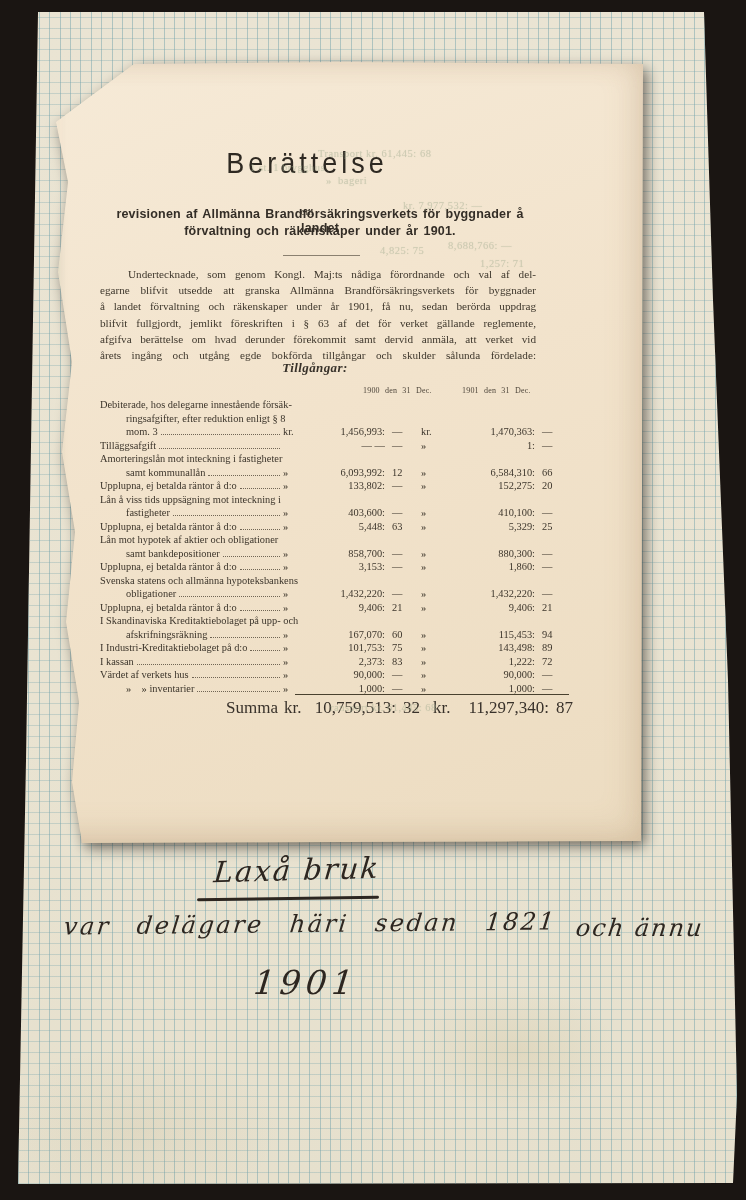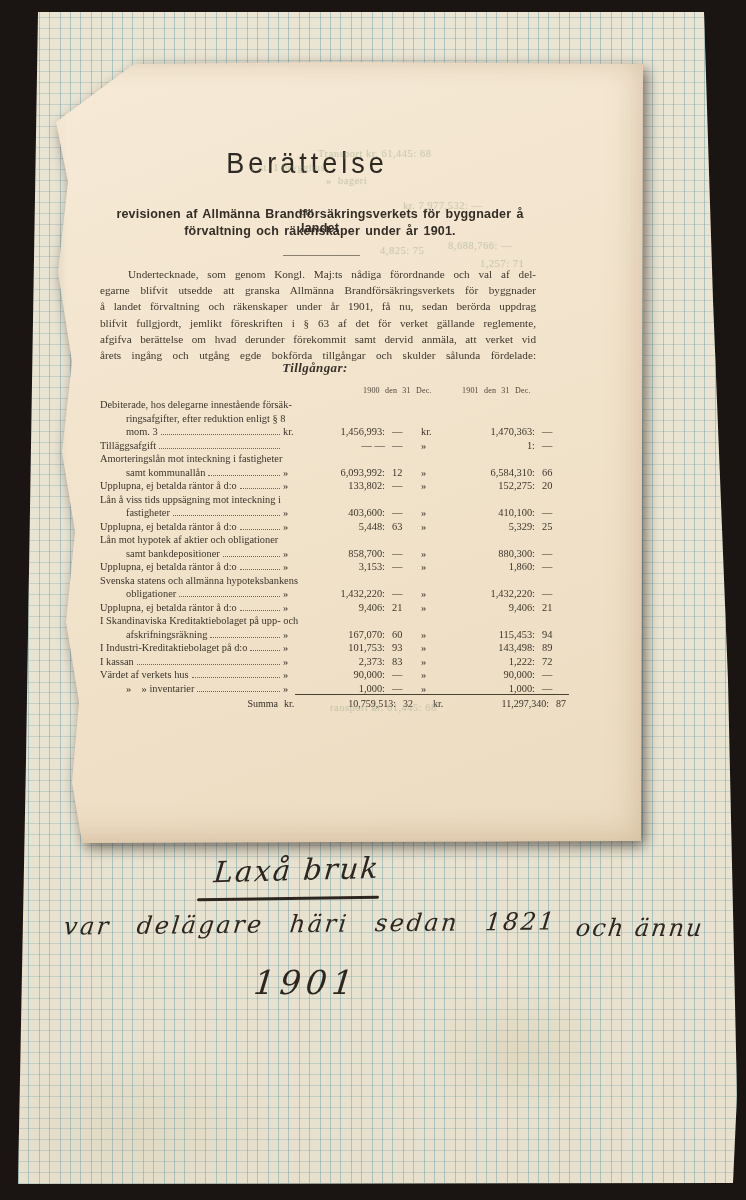--- a/index.html
+++ b/index.html
@@ -56,21 +56,21 @@
   .trow{display:flex;align-items:baseline;height:13.5px;line-height:13.5px;
     font-size:10.4px;color:#3c352b;}
   .tlabel{white-space:pre;}
   .tlabel.full{flex:1;}
   .ind1{padding-left:26px;}
   .dots{flex:1;border-bottom:1.6px dotted rgba(70,60,45,.75);margin:0 3px 3px 3px;min-width:8px;}
   .cur1{width:26px;} .amt1{width:76px;text-align:right;} .ore1{width:20px;padding-left:7px;}
   .cur2{width:30px;padding-left:9px;} .amt2{width:84px;text-align:right;} .ore2{width:20px;padding-left:7px;}
   .sumrule{top:632px;left:253px;width:274px;height:0;border-top:1px solid #49412f;}
   .sumrow{top:636px;left:58px;width:478px;display:flex;justify-content:flex-end;
-    align-items:baseline;font-size:10px;color:#38312a;}
+    align-items:baseline;font-size:17px;color:#38312a;}
   .s-cur1{width:26px;padding-left:6px;} .s-amt1{width:86px;text-align:right;}
   .s-ore1{width:22px;padding-left:7px;} .s-cur2{width:28px;padding-left:8px;}
   .s-amt2{width:88px;text-align:right;} .s-ore2{width:22px;padding-left:7px;}
   
   .bleed{position:absolute;font-size:10.5px;color:#a7b095;opacity:.5;letter-spacing:.5px;
     text-shadow:0 0 1px rgba(167,176,149,.6);white-space:pre;}
   
   .hand{position:absolute;font-family:"DejaVu Serif",serif;font-style:italic;color:#2d2620;}
   .hw-head{left:192px;top:853px;width:210px;text-align:center;font-size:29px;
     letter-spacing:2px;transform:rotate(-1.5deg) skewX(-7deg);}
@@ -249,21 +249,21 @@
             <span class="ore1">60</span>
             <span class="cur2">»</span>
             <span class="amt2">115,453:</span>
             <span class="ore2">94</span>
           </div>
           <div class="trow">
             <span class="tlabel">I Industri-Kreditaktiebolaget på d:o</span>
             <span class="dots"></span>
             <span class="cur1">»</span>
             <span class="amt1">101,753:</span>
-            <span class="ore1">93</span>
+            <span class="ore1">75</span>
             <span class="cur2">»</span>
             <span class="amt2">143,498:</span>
             <span class="ore2">89</span>
           </div>
           <div class="trow">
             <span class="tlabel">I kassan</span>
             <span class="dots"></span>
             <span class="cur1">»</span>
             <span class="amt1">2,373:</span>
             <span class="ore1">83</span>

